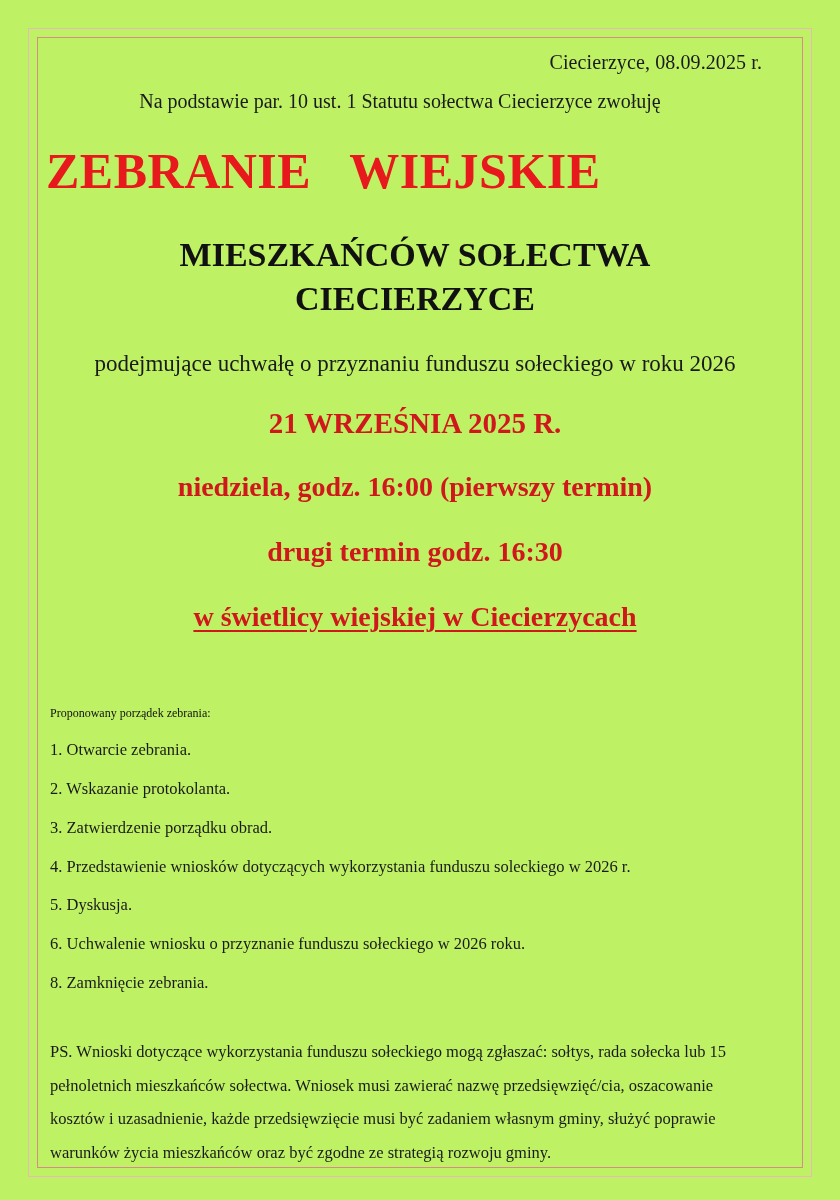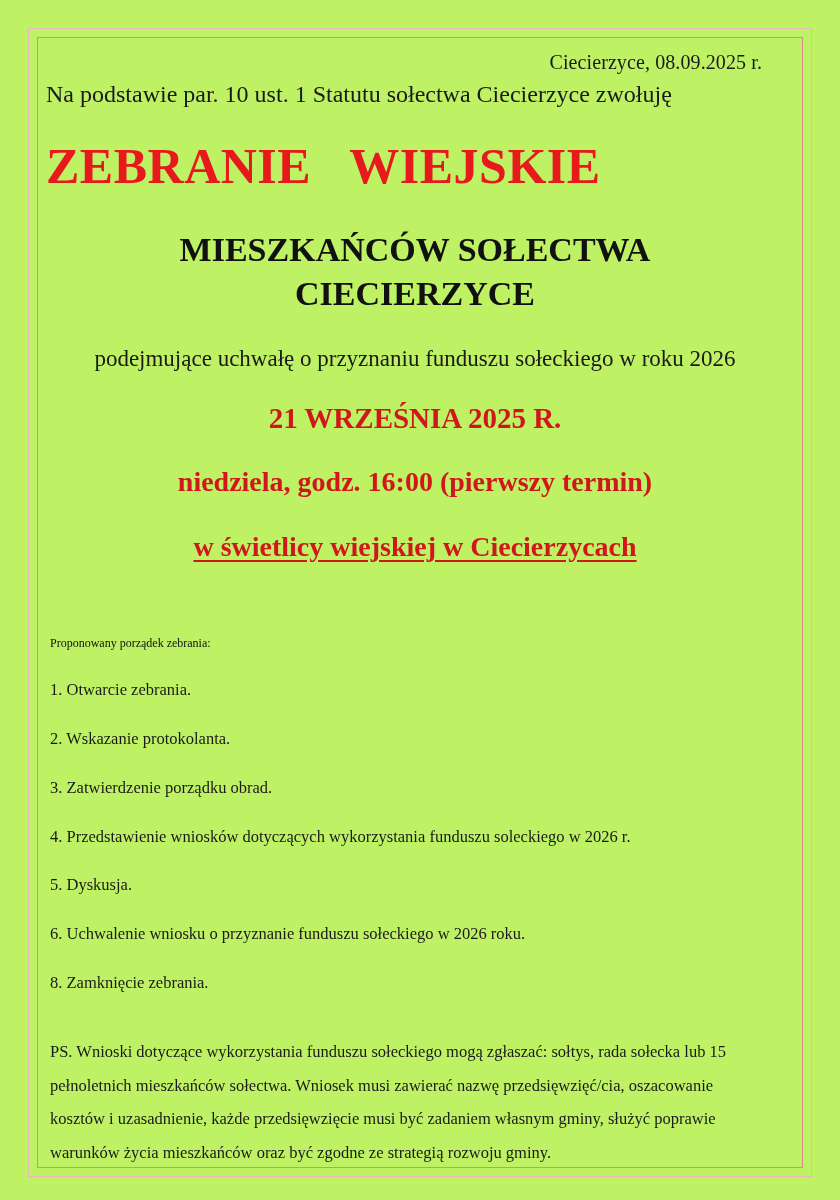--- a/index.html
+++ b/index.html
@@ -61,23 +61,24 @@
   .place-date {
     text-align: right;
     font-size: 20px;
     line-height: 1.25;
     padding-right: 22px;
     margin-top: 6px;
     letter-spacing: 0.1px;
   }
 
   .legal-basis {
-    font-size: 24px;
+    text-align: center;
+    font-size: 20px;
     line-height: 1.25;
-    margin-top: 4px;
+    margin-top: 14px;
     padding-right: 30px;
   }
 
   
   .title-main {
     color: #e8191c;
     font-weight: bold;
     font-size: 50px;
     line-height: 1.1;
     margin-top: 30px;
@@ -143,21 +144,21 @@
   .agenda-heading {
     font-size: 12px;
     font-weight: normal;
     color: #111111;
     margin-bottom: 8px;
   }
 
   .agenda-item {
     font-size: 16.5px;
     line-height: 1.2;
-    margin-top: 29px;
+    margin-top: 19px;
     color: #1a1a1a;
   }
 
   
   .postscript {
     margin-top: 42px;
     padding-left: 4px;
     padding-right: 14px;
     font-size: 16.5px;
     line-height: 2.05;
@@ -182,20 +183,21 @@
     <h1 class="title-main">ZEBRANIE   WIEJSKIE</h1>
 
     <h2 class="title-sub">MIESZKAŃCÓW SOŁECTWA CIECIERZYCE</h2>
 
     <div class="purpose">podejmujące uchwałę o przyznaniu funduszu sołeckiego w roku 2026</div>
 
     <div class="red-line red-date">21 WRZEŚNIA 2025 R.</div>
 
     <div class="red-line red-first">niedziela, godz. 16:00 (pierwszy termin)</div>
 
+    <div class="red-line red-second">drugi termin godz. 16:30</div>
 
     <div class="red-line red-venue">w świetlicy wiejskiej w Ciecierzycach</div>
 
     <div class="agenda">
 
       <div class="agenda-heading">Proponowany porządek zebrania:</div>
 
       <div class="agenda-item">1. Otwarcie zebrania.</div>
       <div class="agenda-item">2. Wskazanie protokolanta.</div>
       <div class="agenda-item">3. Zatwierdzenie porządku obrad.</div>

